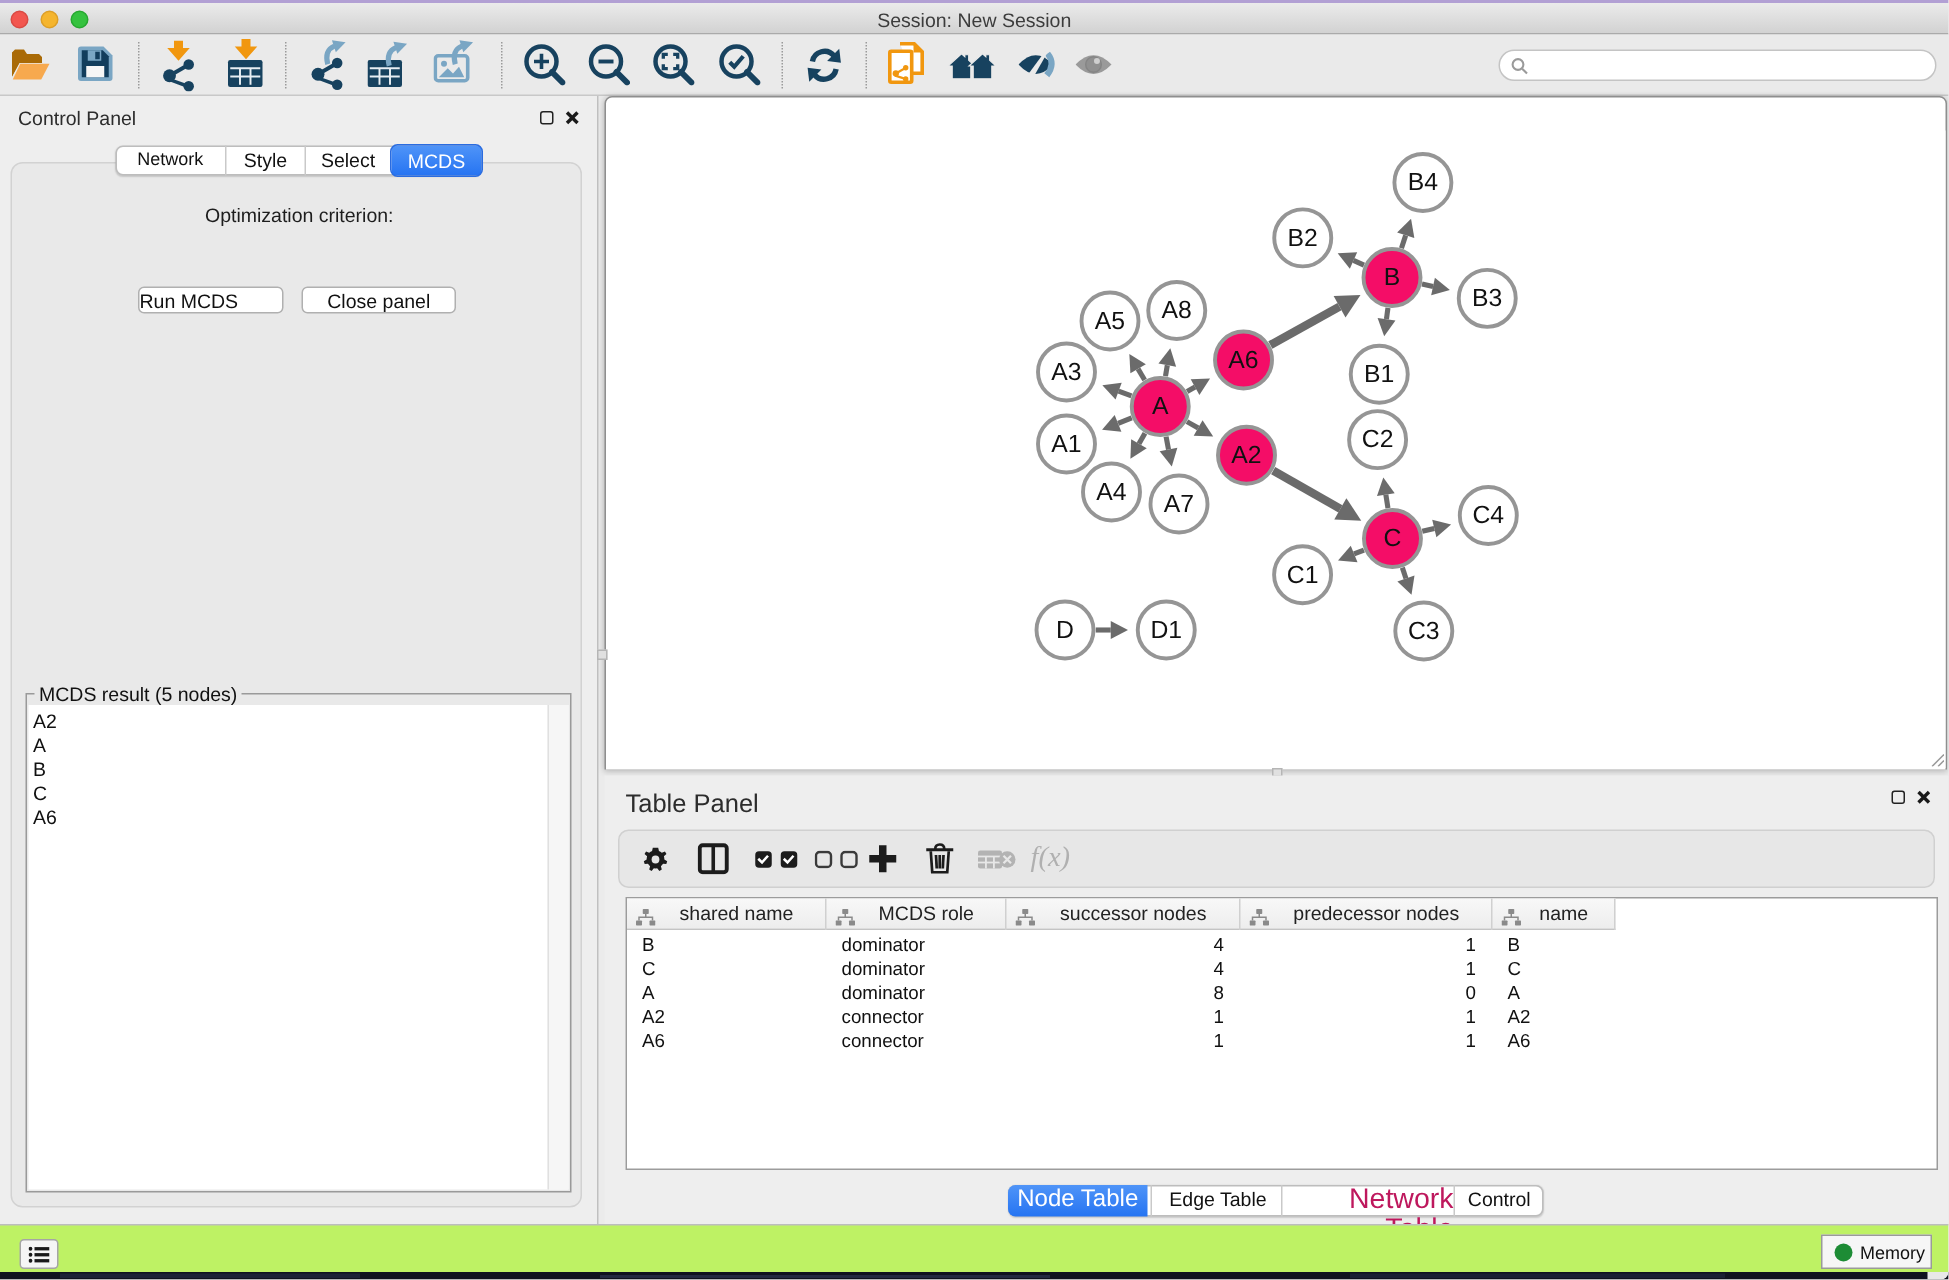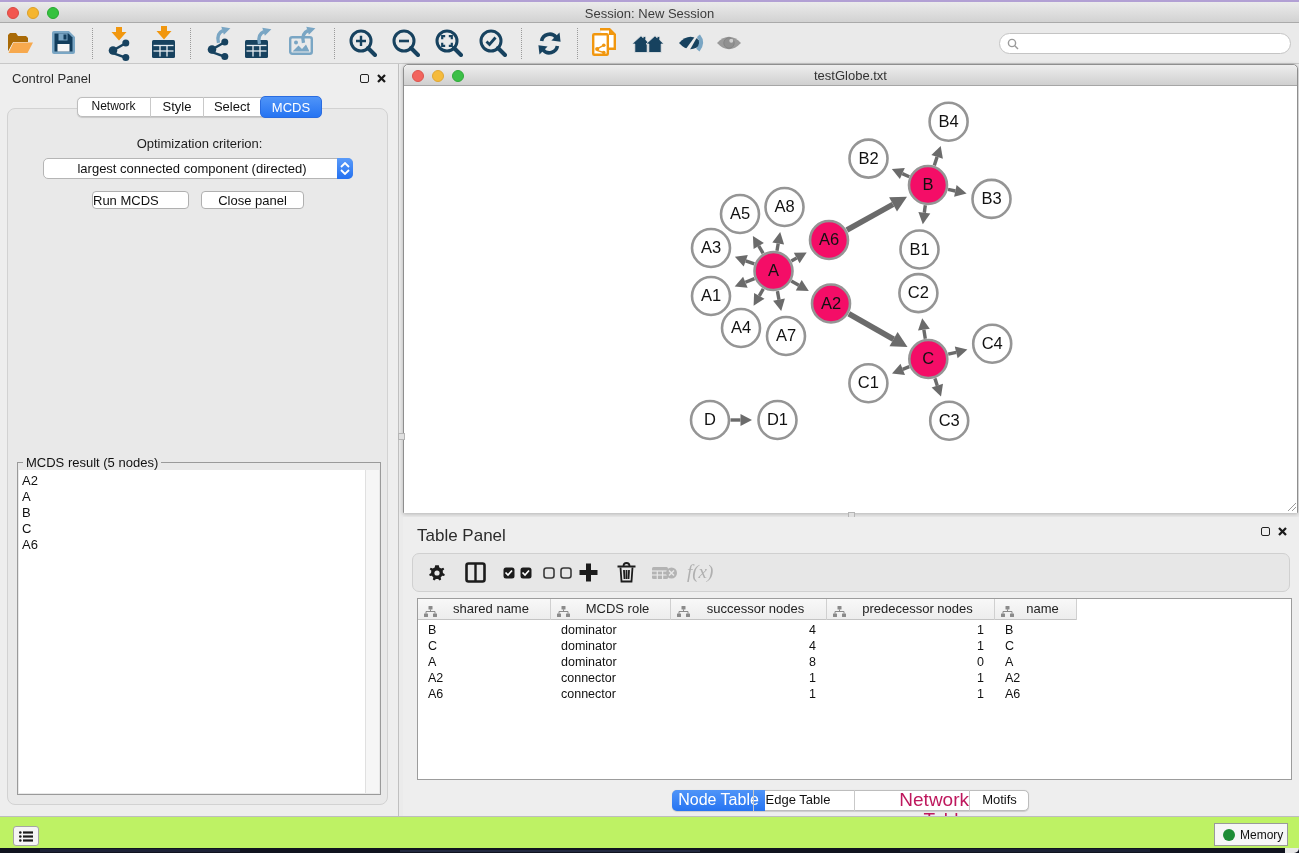--- a/index.html
+++ b/index.html
@@ -203,57 +203,37 @@
   <div class="abs" style="left:151px;top:33px;width:53px;height:20px;font-size:13px;color:#111;
     text-align:center;line-height:19px;border-right:1px solid #c9c9c9">Style</div>
   <div class="abs" style="left:204px;top:33px;width:56px;height:20px;font-size:13px;color:#111;
     text-align:center;line-height:19px">Select</div>
   <div class="abs" style="left:260px;top:32px;width:62px;height:22px;font-size:13px;color:#fff;
     text-align:center;line-height:21px;background:linear-gradient(#4f94f8,#2674f2);
     border-radius:5px;border:1px solid #2a6ce0">MCDS</div>
 
   <div class="abs" style="left:0;top:72px;width:399px;text-align:center;font-size:13px;color:#1d1d1d">Optimization criterion:</div>
 
-  <div class="abs" style="left:43px;top:94px;width:310px;height:21px;background:#fff;
-    border:1px solid #b5b5b5;border-radius:5px">
-    <div class="abs" style="left:0;top:0;width:296px;height:19px;text-align:center;
-      line-height:19px;font-size:13px;color:#111">largest connected component (directed)</div>
-    <div class="abs" style="right:-1px;top:-1px;width:16px;height:21px;border-radius:0 5px 5px 0;
-      background:linear-gradient(#5a9bf9,#2471f1)">
-      <svg width="12" height="13" style="position:absolute;left:2px;top:4px" viewBox="0 0 12 13">
-        <path d="M2,5 L6,1 L10,5" fill="none" stroke="#fff" stroke-width="1.8"></path>
-        <path d="M2,8 L6,12 L10,8" fill="none" stroke="#fff" stroke-width="1.8"></path>
-        </svg>
-    </div>
-  </div>
 
   <div class="abs" style="left:92px;top:127px;width:97px;height:18px;background:#fff;
     border:1px solid #b0b0b0;border-radius:4px;font-size:13px;text-align:left;line-height:17px;color:#111">Run MCDS</div>
   <div class="abs" style="left:201px;top:127px;width:103px;height:18px;background:#fff;
     border:1px solid #b0b0b0;border-radius:4px;font-size:13px;text-align:center;line-height:17px;color:#111">Close panel</div>
 
   <div class="abs" style="left:17px;top:398px;width:364px;height:333px;border:1px solid #9a9a9a"></div>
   <div class="abs" style="left:23px;top:391px;background:#e9e9e9;padding:0 3px;font-size:13px;color:#111">MCDS result (5 nodes)</div>
   <div class="abs" style="left:19px;top:406px;width:360px;height:323px;background:#fff">
     <div class="abs" style="right:0;top:0;width:14px;height:100%;background:#f6f6f6;border-left:1px solid #e0e0e0"></div>
     <div style="padding:3px 0 0 3px;font-size:13px;color:#111;line-height:16px">A2<br>A<br>B<br>C<br>A6</div>
   </div>
 </div>
 
 <div class="abs" style="left:403px;top:64px;width:895px;height:449px;
   border:1px solid #8e8e8e;border-radius:5px 5px 0 0;background:#fff;
   box-shadow:0 1px 4px rgba(0,0,0,.25)">
-  <div style="position:absolute;left:0;top:0;width:100%;height:21px;
-    background:linear-gradient(#eeeeee,#d0d0d0);border-bottom:1px solid #a6a6a6;
-    border-radius:5px 5px 0 0">
-    <div class="tl" style="left:8px;top:5px;background:#f2655e;border:1px solid #dc544e"></div>
-    <div class="tl" style="left:28px;top:5px;background:#f5bb3c;border:1px solid #e0a734"></div>
-    <div class="tl" style="left:48px;top:5px;background:#3cbf47;border:1px solid #2fab3a"></div>
-    <div style="position:absolute;left:0;width:100%;text-align:center;top:3px;font-size:13px;color:#333">testGlobe.txt</div>
-  </div>
   <div style="position:absolute;left:0;top:22px;width:893px;height:426px;background:#fff;overflow:hidden">
     <svg width="893" height="426" viewBox="0 0 893 426" style="position:absolute;left:0;top:0" font-family="Liberation Sans, sans-serif">
         <line x1="359.1" y1="166.3" x2="354.7" y2="158.9" stroke="#6b6b6b" stroke-width="3.4"></line>
         <polygon points="348.9,149.0 359.9,155.9 349.6,161.9" fill="#6b6b6b"></polygon>
         <line x1="373.0" y1="163.8" x2="374.2" y2="156.5" stroke="#6b6b6b" stroke-width="3.4"></line>
         <polygon points="376.2,145.1 380.1,157.5 368.3,155.4" fill="#6b6b6b"></polygon>
         <line x1="350.3" y1="176.9" x2="341.7" y2="173.8" stroke="#6b6b6b" stroke-width="3.4"></line>
         <polygon points="330.9,169.8 343.8,168.1 339.7,179.4" fill="#6b6b6b"></polygon>
         <line x1="350.5" y1="191.6" x2="341.4" y2="195.3" stroke="#6b6b6b" stroke-width="3.4"></line>
         <polygon points="330.7,199.5 339.1,189.7 343.6,200.8" fill="#6b6b6b"></polygon>
@@ -499,26 +479,26 @@
           <span class="abs" style="left:420px;width:146px;text-align:right">1</span>
           <span class="abs" style="left:587px">A6</span>
         </div>
       </div>
   </div>
 
   <div class="abs" style="left:269px;top:273px;width:357px;height:21px;background:#fff;
     border:1px solid #bdbdbd;border-radius:5px;box-shadow:0 0.5px 1px rgba(0,0,0,.15)"></div>
   <div class="abs" style="left:269px;top:273px;width:93px;height:21px;background:linear-gradient(#4f94f8,#2674f2);
     border-radius:5px 0 0 5px;font-size:16px;color:#fff;text-align:center;line-height:20px">Node Table</div>
-  <div class="abs" style="left:350px;top:273px;width:89px;height:21px;font-size:13px;color:#111;
+  <div class="abs" style="left:364px;top:273px;width:89px;height:21px;font-size:13px;color:#111;
     text-align:center;line-height:20px;border-left:1px solid #c9c9c9">Edge Table</div>
   <div class="abs" style="left:451px;top:273px;width:115px;height:21px;font-size:19px;color:#be185d;
     text-align:right;line-height:20px;border-left:1px solid #c9c9c9">Network Table</div>
   <div class="abs" style="left:566px;top:273px;width:60px;height:21px;font-size:13px;color:#111;
-    text-align:center;line-height:20px;border-left:1px solid #c9c9c9">Motifs</div>
+    text-align:center;line-height:20px;border-left:1px solid #c9c9c9">Control</div>
 </div>
 
 <div class="abs" style="left:0;top:816px;width:1299px;height:32px;background:#bef264;
   border-top:1px solid #bdbdbd">
   <div class="abs" style="left:13px;top:9px;width:26px;height:20px;background:#f5f5f5;
     border:1px solid #a5a5a5;border-radius:3px">
     <svg width="14" height="11" viewBox="0 0 14 11" style="position:absolute;left:5px;top:4px">
       <g fill="#1a1a1a">
           <circle cx="1.3" cy="1.5" r="1.3"></circle>
           <circle cx="1.3" cy="5.5" r="1.3"></circle>

